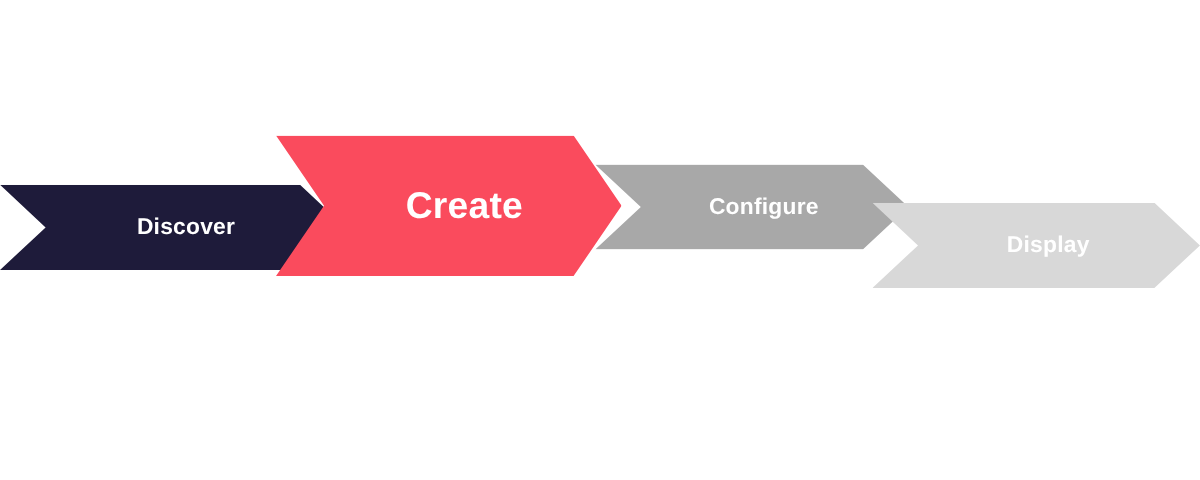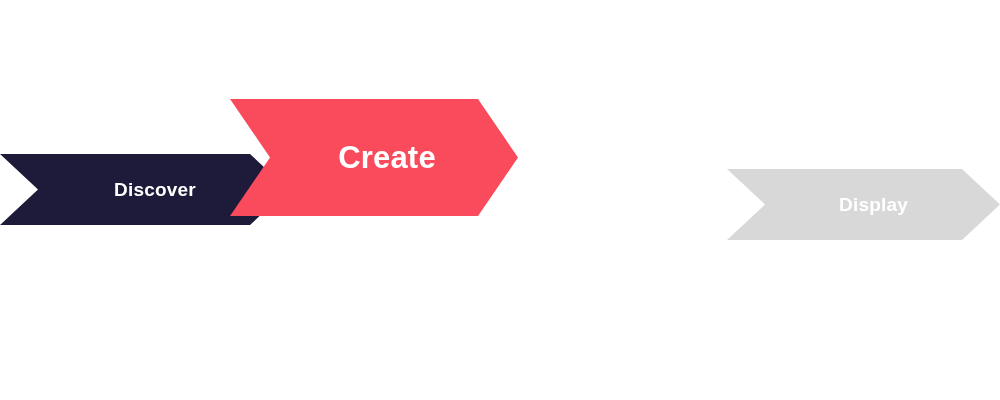--- a/index.html
+++ b/index.html
@@ -53,21 +53,21 @@
     -webkit-clip-path: polygon(0 0, 250px 0, 288px 50%, 250px 100%, 0 100%, 38px 50%);
     clip-path: polygon(0 0, 250px 0, 288px 50%, 250px 100%, 0 100%, 38px 50%);
   }
   .step-discover .step-label {
     font-size: 19px;
     padding-left: 22px;
   }
   
   .step-create {
     left: 230px;
-    top: 99px;
+    top: 113px;
     width: 288px;
     height: 117px;
     background: #fa4b5d;
     -webkit-clip-path: polygon(0 0, 248px 0, 288px 50%, 248px 100%, 0 100%, 40px 50%);
     clip-path: polygon(0 0, 248px 0, 288px 50%, 248px 100%, 0 100%, 40px 50%);
   }
   .step-create .step-label {
     font-size: 31px;
     padding-left: 26px;
   }
@@ -109,20 +109,23 @@
   <div class="chevron-flow">
 
     <div class="step step-discover">
       <span class="step-label">Discover</span>
     </div>
 
     <div class="step step-create">
       <span class="step-label">Create</span>
     </div>
 
+    <div class="step step-configure">
+      <span class="step-label">Configure</span>
+    </div>
 
     <div class="step step-display">
       <span class="step-label">Display</span>
     </div>
 
   </div>
 
 </div>
 
 </body></html>

